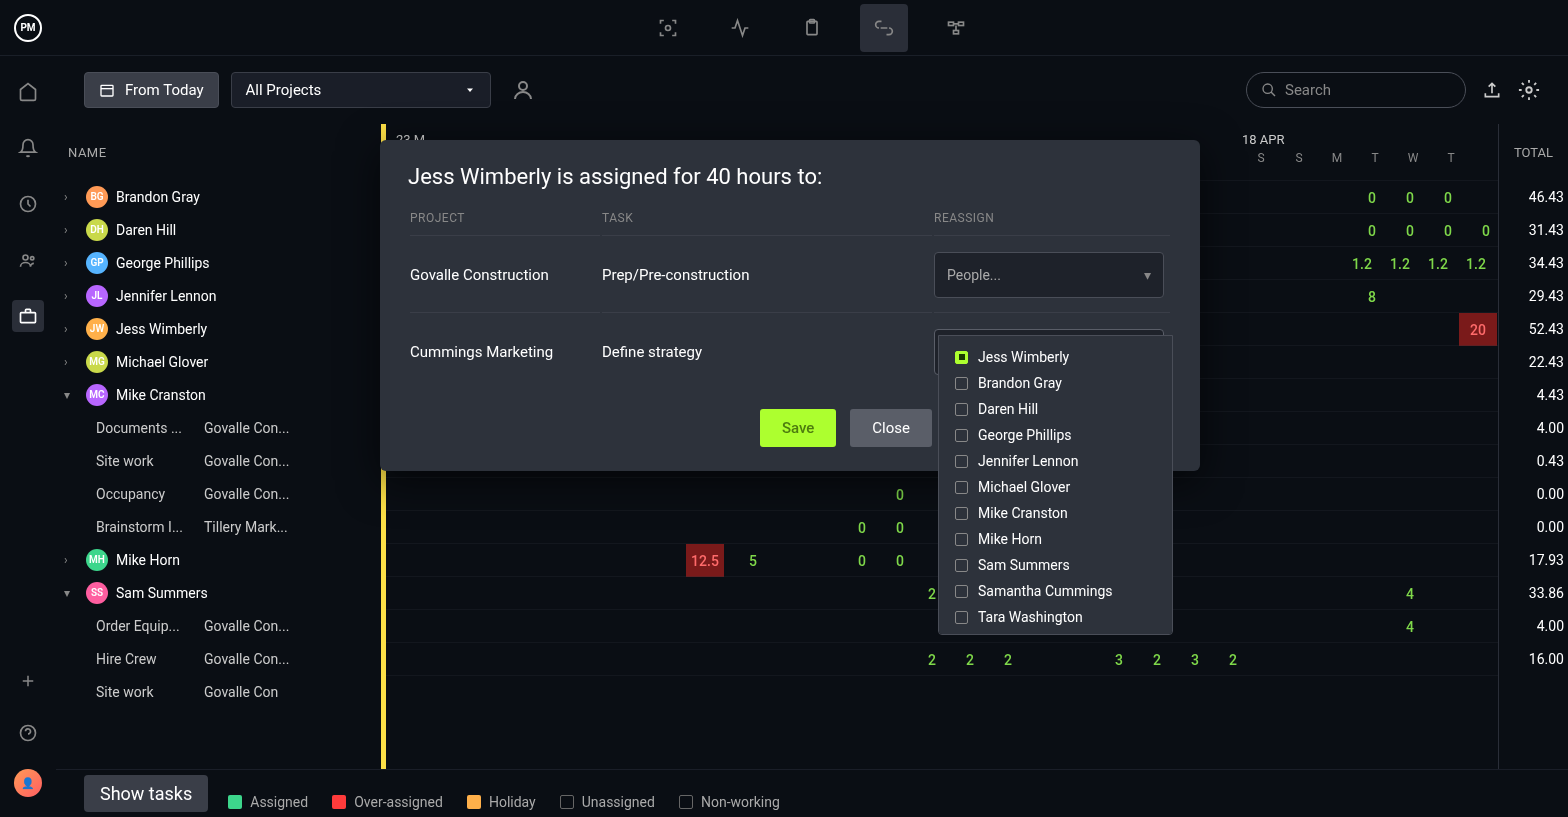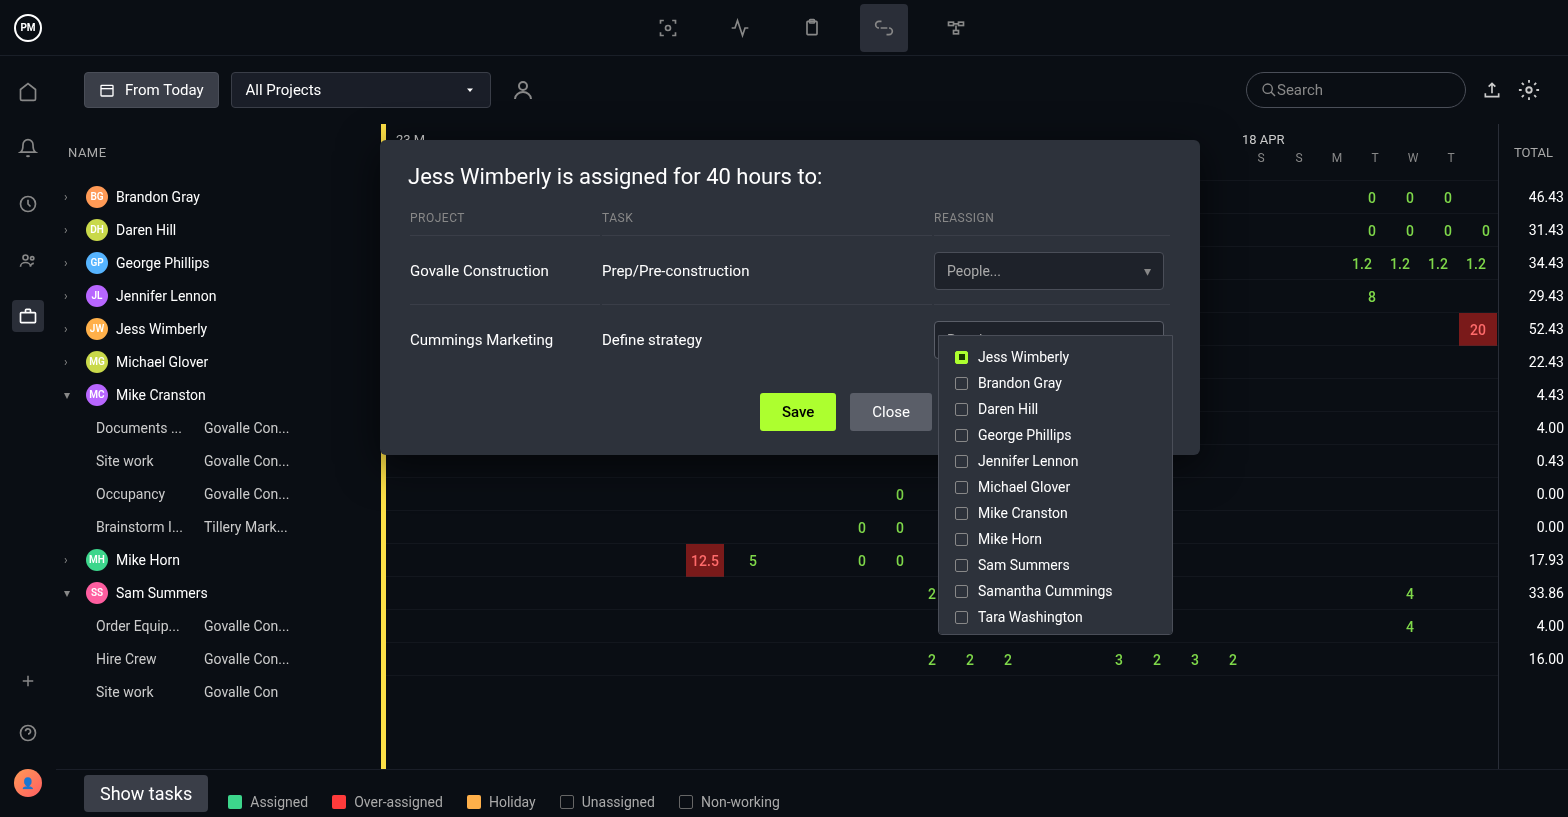--- a/index.html
+++ b/index.html
@@ -21,21 +21,21 @@
 .avatar-sm { width: 28px; height: 28px; border-radius: 50%; background: linear-gradient(135deg,#ff9a56,#ff5e62); display:flex;align-items:center;justify-content:center;font-size:11px;color:#fff; }
 
 
 .main { position: absolute; left: 56px; top: 56px; right: 0; bottom: 0; display: flex; flex-direction: column; }
 
 
 .toolbar { height: 68px; display: flex; align-items: center; padding: 0 28px; gap: 12px; }
 .btn-group { display: flex; align-items: center; background: #3a3e48; border: 1px solid #4a4e58; border-radius: 4px; height: 36px; padding: 0 14px; gap: 10px; cursor: pointer; color: #fff; font-size: 15px; }
 .dropdown-btn { display: flex; align-items: center; background: #1a1e28; border: 1px solid #3a3e48; border-radius: 4px; height: 36px; padding: 0 14px; gap: 10px; cursor: pointer; color: #fff; font-size: 15px; min-width: 260px; justify-content: space-between; }
 .toolbar-right { margin-left: auto; display: flex; align-items: center; gap: 16px; }
-.search-box { display: flex; align-items: center; border: 1px solid #4a4e58; border-radius: 20px; height: 36px; padding: 0 14px; width: 220px; color: #888; font-size: 15px; }
+.search-box { display: flex; align-items: center; border: 1px solid #4a4e58; border-radius: 20px; height: 36px; padding: 0 14px; gap: 8px; width: 220px; color: #888; font-size: 15px; }
 .icon-btn { color: #ccc; cursor: pointer; }
 
 
 .grid-area { flex: 1; display: flex; overflow: hidden; position: relative; }
 .name-col { width: 330px; flex-shrink: 0; border-right: 5px solid #fde047; }
 .name-header { height: 56px; display: flex; align-items: center; padding-left: 12px; font-size: 13px; color: #aaa; letter-spacing: 0.5px; }
 .person-row { height: 33px; display: flex; align-items: center; padding-left: 8px; gap: 8px; cursor: pointer; }
 .chevron { width: 14px; color: #888; font-size: 12px; }
 .avatar { width: 22px; height: 22px; border-radius: 50%; display: flex; align-items: center; justify-content: center; font-size: 10px; font-weight: 600; color: #fff; flex-shrink: 0; }
 .person-name { font-size: 14px; color: #fff; }
@@ -64,24 +64,24 @@
 .legend-item { display: flex; align-items: center; gap: 8px; font-size: 14px; color: #aaa; }
 .legend-swatch { width: 14px; height: 14px; border-radius: 2px; }
 
 
 .modal { position: absolute; left: 380px; top: 140px; width: 820px; background: #2d323b; border-radius: 6px; box-shadow: 0 10px 40px rgba(0,0,0,0.6); padding: 24px 28px; z-index: 100; }
 .modal-title { font-size: 22px; color: #fff; margin-bottom: 20px; font-weight: 400; }
 .modal-table { width: 100%; }
 .modal-th { font-size: 12px; color: #888; letter-spacing: 0.5px; padding-bottom: 10px; border-bottom: 1px solid #3a3e48; }
 .modal-td { font-size: 15px; color: #fff; padding: 14px 0; border-bottom: 1px solid #3a3e48; }
 .modal-row:last-child .modal-td { border-bottom: none; }
-.modal-select { width: 230px; height: 38px; background: #1e222a; border: 1px solid #4a4e58; border-radius: 4px; padding: 0 12px; color: #aaa; font-size: 14px; display: flex; align-items: center; justify-content: space-between; cursor: pointer; }
+.modal-select { width: 230px; height: 46px; background: #1e222a; border: 1px solid #4a4e58; border-radius: 4px; padding: 0 12px; color: #aaa; font-size: 14px; display: flex; align-items: center; justify-content: space-between; cursor: pointer; }
 .modal-select.open { border-color: #5a5e68; }
 .modal-actions { display: flex; gap: 14px; justify-content: flex-end; margin-top: 18px; margin-right: 240px; }
-.btn-save { background: #adff2f; color: #000000; border: none; padding: 10px 22px; font-size: 15px; border-radius: 3px; cursor: pointer; font-weight: 500; }
+.btn-save { background: #adff2f; color: #4d7c0f; border: none; padding: 10px 22px; font-size: 15px; border-radius: 3px; cursor: pointer; font-weight: 500; }
 .btn-close { background: #5a5e68; color: #fff; border: none; padding: 10px 22px; font-size: 15px; border-radius: 3px; cursor: pointer; }
 
 
 .dropdown-panel { position: absolute; left: 938px; top: 335px; width: 235px; background: #2d323b; border: 1px solid #4a4e58; border-radius: 0 0 4px 4px; z-index: 200; padding: 8px 0; max-height: 300px; overflow-y: auto; }
 .dropdown-item { display: flex; align-items: center; gap: 10px; padding: 5px 16px; cursor: pointer; font-size: 14px; color: #fff; }
 .checkbox { width: 13px; height: 13px; border: 1px solid #888; border-radius: 2px; flex-shrink: 0; display: flex; align-items: center; justify-content: center; }
 .checkbox.checked { background: #adff2f; border-color: #adff2f; }
 .checkbox.checked::after { content: ''; width: 6px; height: 6px; background: #1a3a00; }
 svg { display: block; }
 </style>

